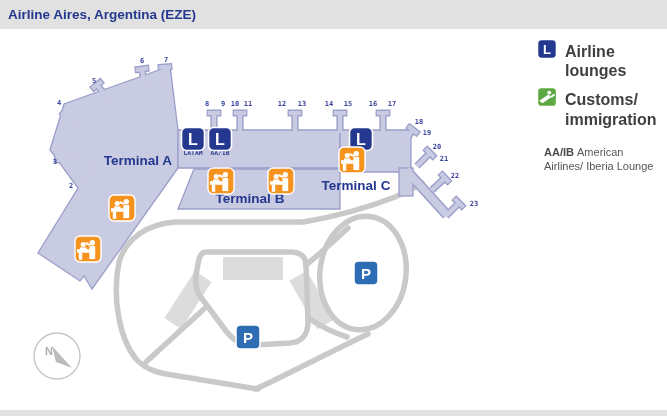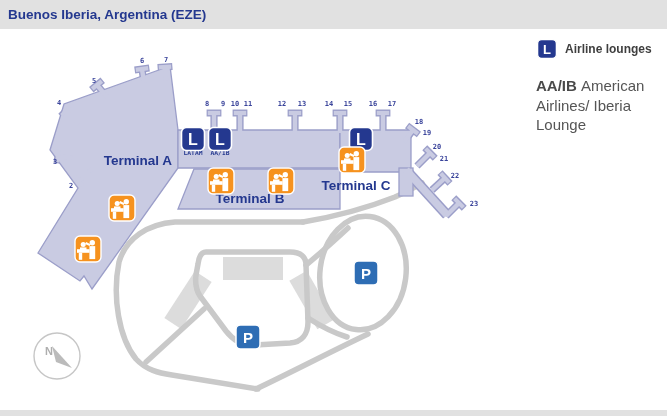--- a/index.html
+++ b/index.html
@@ -13,23 +13,23 @@
   .road{fill:none;stroke:var(--road);stroke-width:5.5;stroke-linecap:round;stroke-linejoin:round;}
   .lot{fill:var(--lot);}
   .tl{font-family:"Liberation Sans",sans-serif;font-weight:bold;font-size:13.5px;fill:var(--navy);text-anchor:middle;}
   .gl{font-family:"DejaVu Sans Mono",monospace;font-weight:bold;font-size:7px;fill:var(--gate_text);text-anchor:middle;}
   .lt{font-family:"DejaVu Sans Mono",monospace;font-weight:bold;font-size:6.3px;fill:var(--navy);text-anchor:middle;}
   .cmp{stroke:#c6c6c6;stroke-width:1.4;fill:#fff;}
   .cmp-n{font-family:"Liberation Sans",sans-serif;font-weight:bold;font-size:11px;fill:#aeaeae;text-anchor:middle;}
   .legend{position:absolute;left:536px;top:38px;width:126px;}
   .leg-row{display:flex;align-items:flex-start;margin-bottom:6px;}
   .leg-row svg{flex:0 0 auto;margin-right:7px;}
-  .leg-label{font-size:12px;color:var(--text_dark);line-height:1.2;padding-top:4px;white-space:pre-line;font-weight:bold;}
+  .leg-label{font-size:16px;color:var(--text_dark);line-height:1.2;padding-top:4px;white-space:pre-line;font-weight:bold;}
   .lounge-notes{margin-top:16px;}
-  .lounge-notes p{font-size:15px;color:#4a4a4a;line-height:1.3;margin:0 0 11px 0;font-weight:bold;}
+  .lounge-notes p{font-size:11px;color:#4a4a4a;line-height:1.3;margin:0 0 11px 8px;font-weight:bold;}
   .lounge-notes p span{font-weight:normal;color:#555;}
 </style>
 </head>
 <body>
 
 <svg id="map" width="667" height="416" viewBox="0 0 667 416">
   <defs>
     <g id="ic-lounge">
       <rect x="-11.5" y="-11.5" width="23" height="23" rx="5" fill="#24388F" stroke="#fff" stroke-width="1.6"></rect>
       <text id="glyph-lounge" y="5.8" text-anchor="middle" style="font-family:'Liberation Sans',sans-serif;font-weight:bold;font-size:16px;fill:#fff;">L</text>
@@ -195,28 +195,35 @@
     </g>
 
   <g>
     <circle class="cmp" cx="57" cy="356" r="23"></circle>
     <text class="cmp-n" x="49" y="355">N</text>
     <path d="M 52,346 L 72,368 L 56,362 Z" fill="#bbbbbb"></path>
   </g>
 </svg>
 
 <div class="header">
-  <div class="title">Buenos Iberia, Argentina (EZE)</div>
+  <div class="title">Airline Aires, Argentina (EZE)</div>
 </div>
 
 <div class="legend">
   <div class="leg-row">
     <svg width="22" height="22" viewBox="-13.5 -13.5 27 27">
         <use href="#ic-lounge"></use>
       </svg>
     <div class="leg-label">Airline lounges</div>
   </div>
+  <div class="leg-row">
+    <svg width="22" height="22" viewBox="-13.5 -13.5 27 27">
+        <use href="#ic-customs"></use>
+      </svg>
+    <div class="leg-label">Customs/
+immigration</div>
+  </div>
   <div class="lounge-notes">
     <p><b>AA/IB</b> <span>American Airlines/ Iberia Lounge</span></p>
   </div>
 </div>
 
 <div class="footer"></div>
 
 </body></html>

